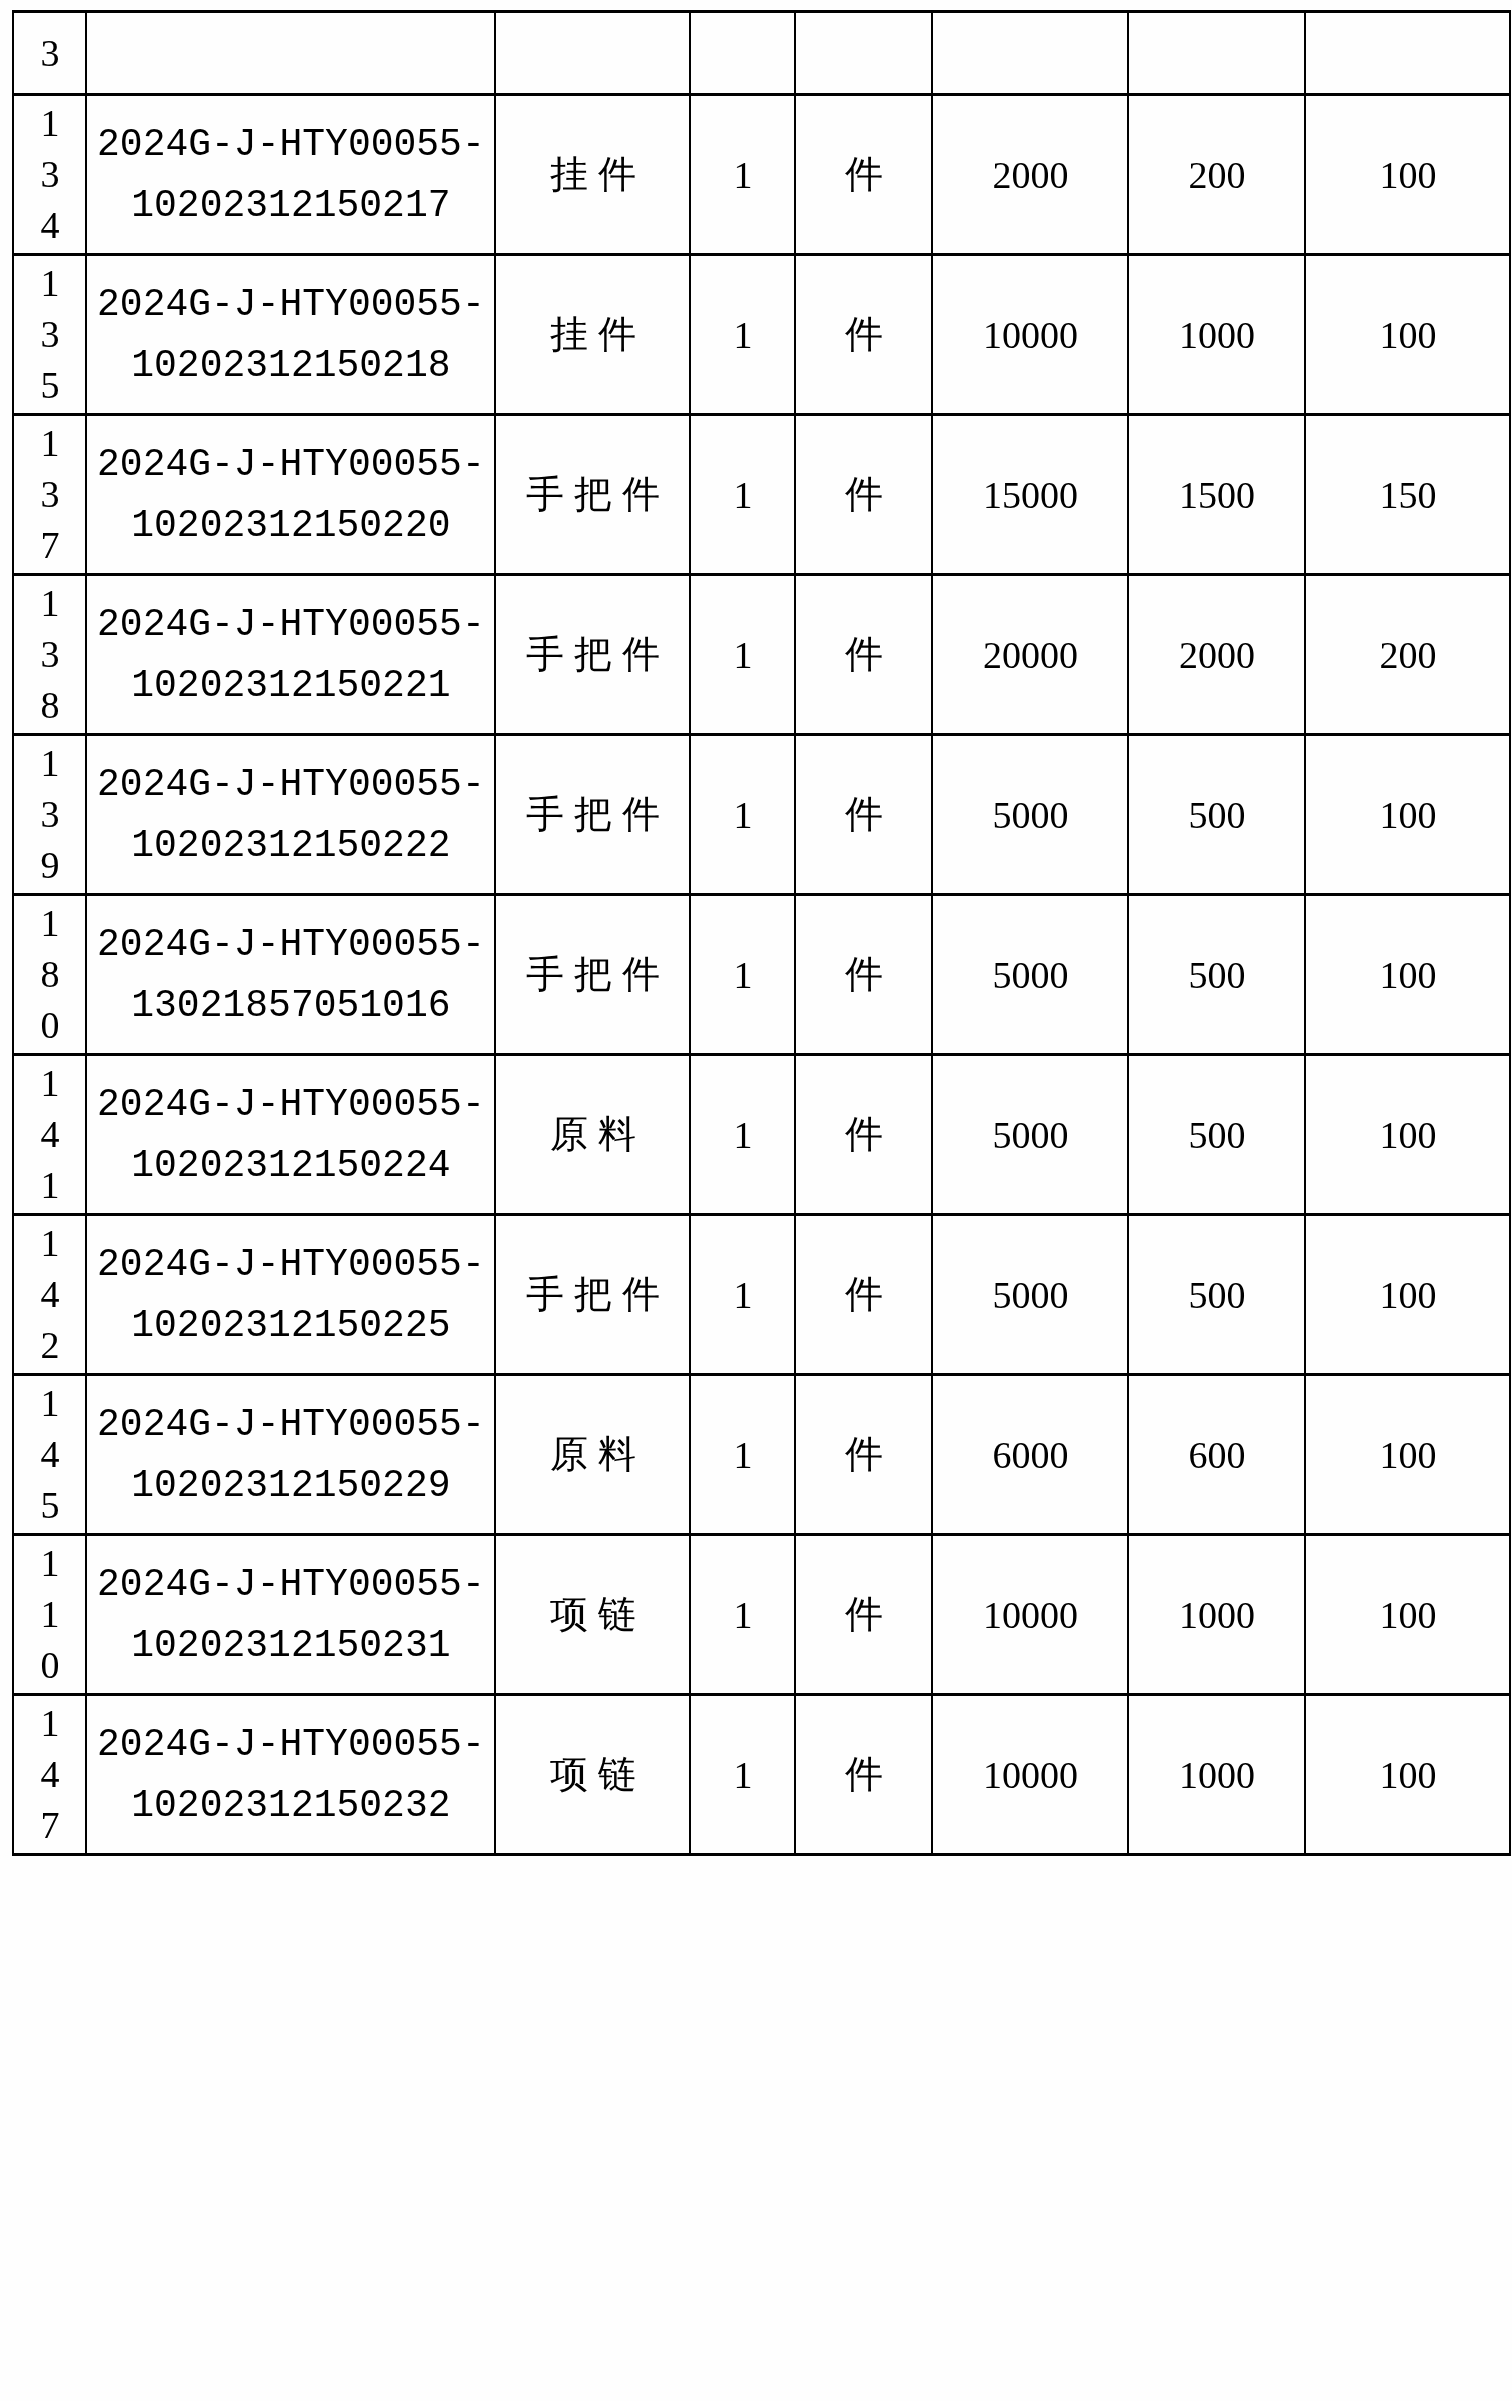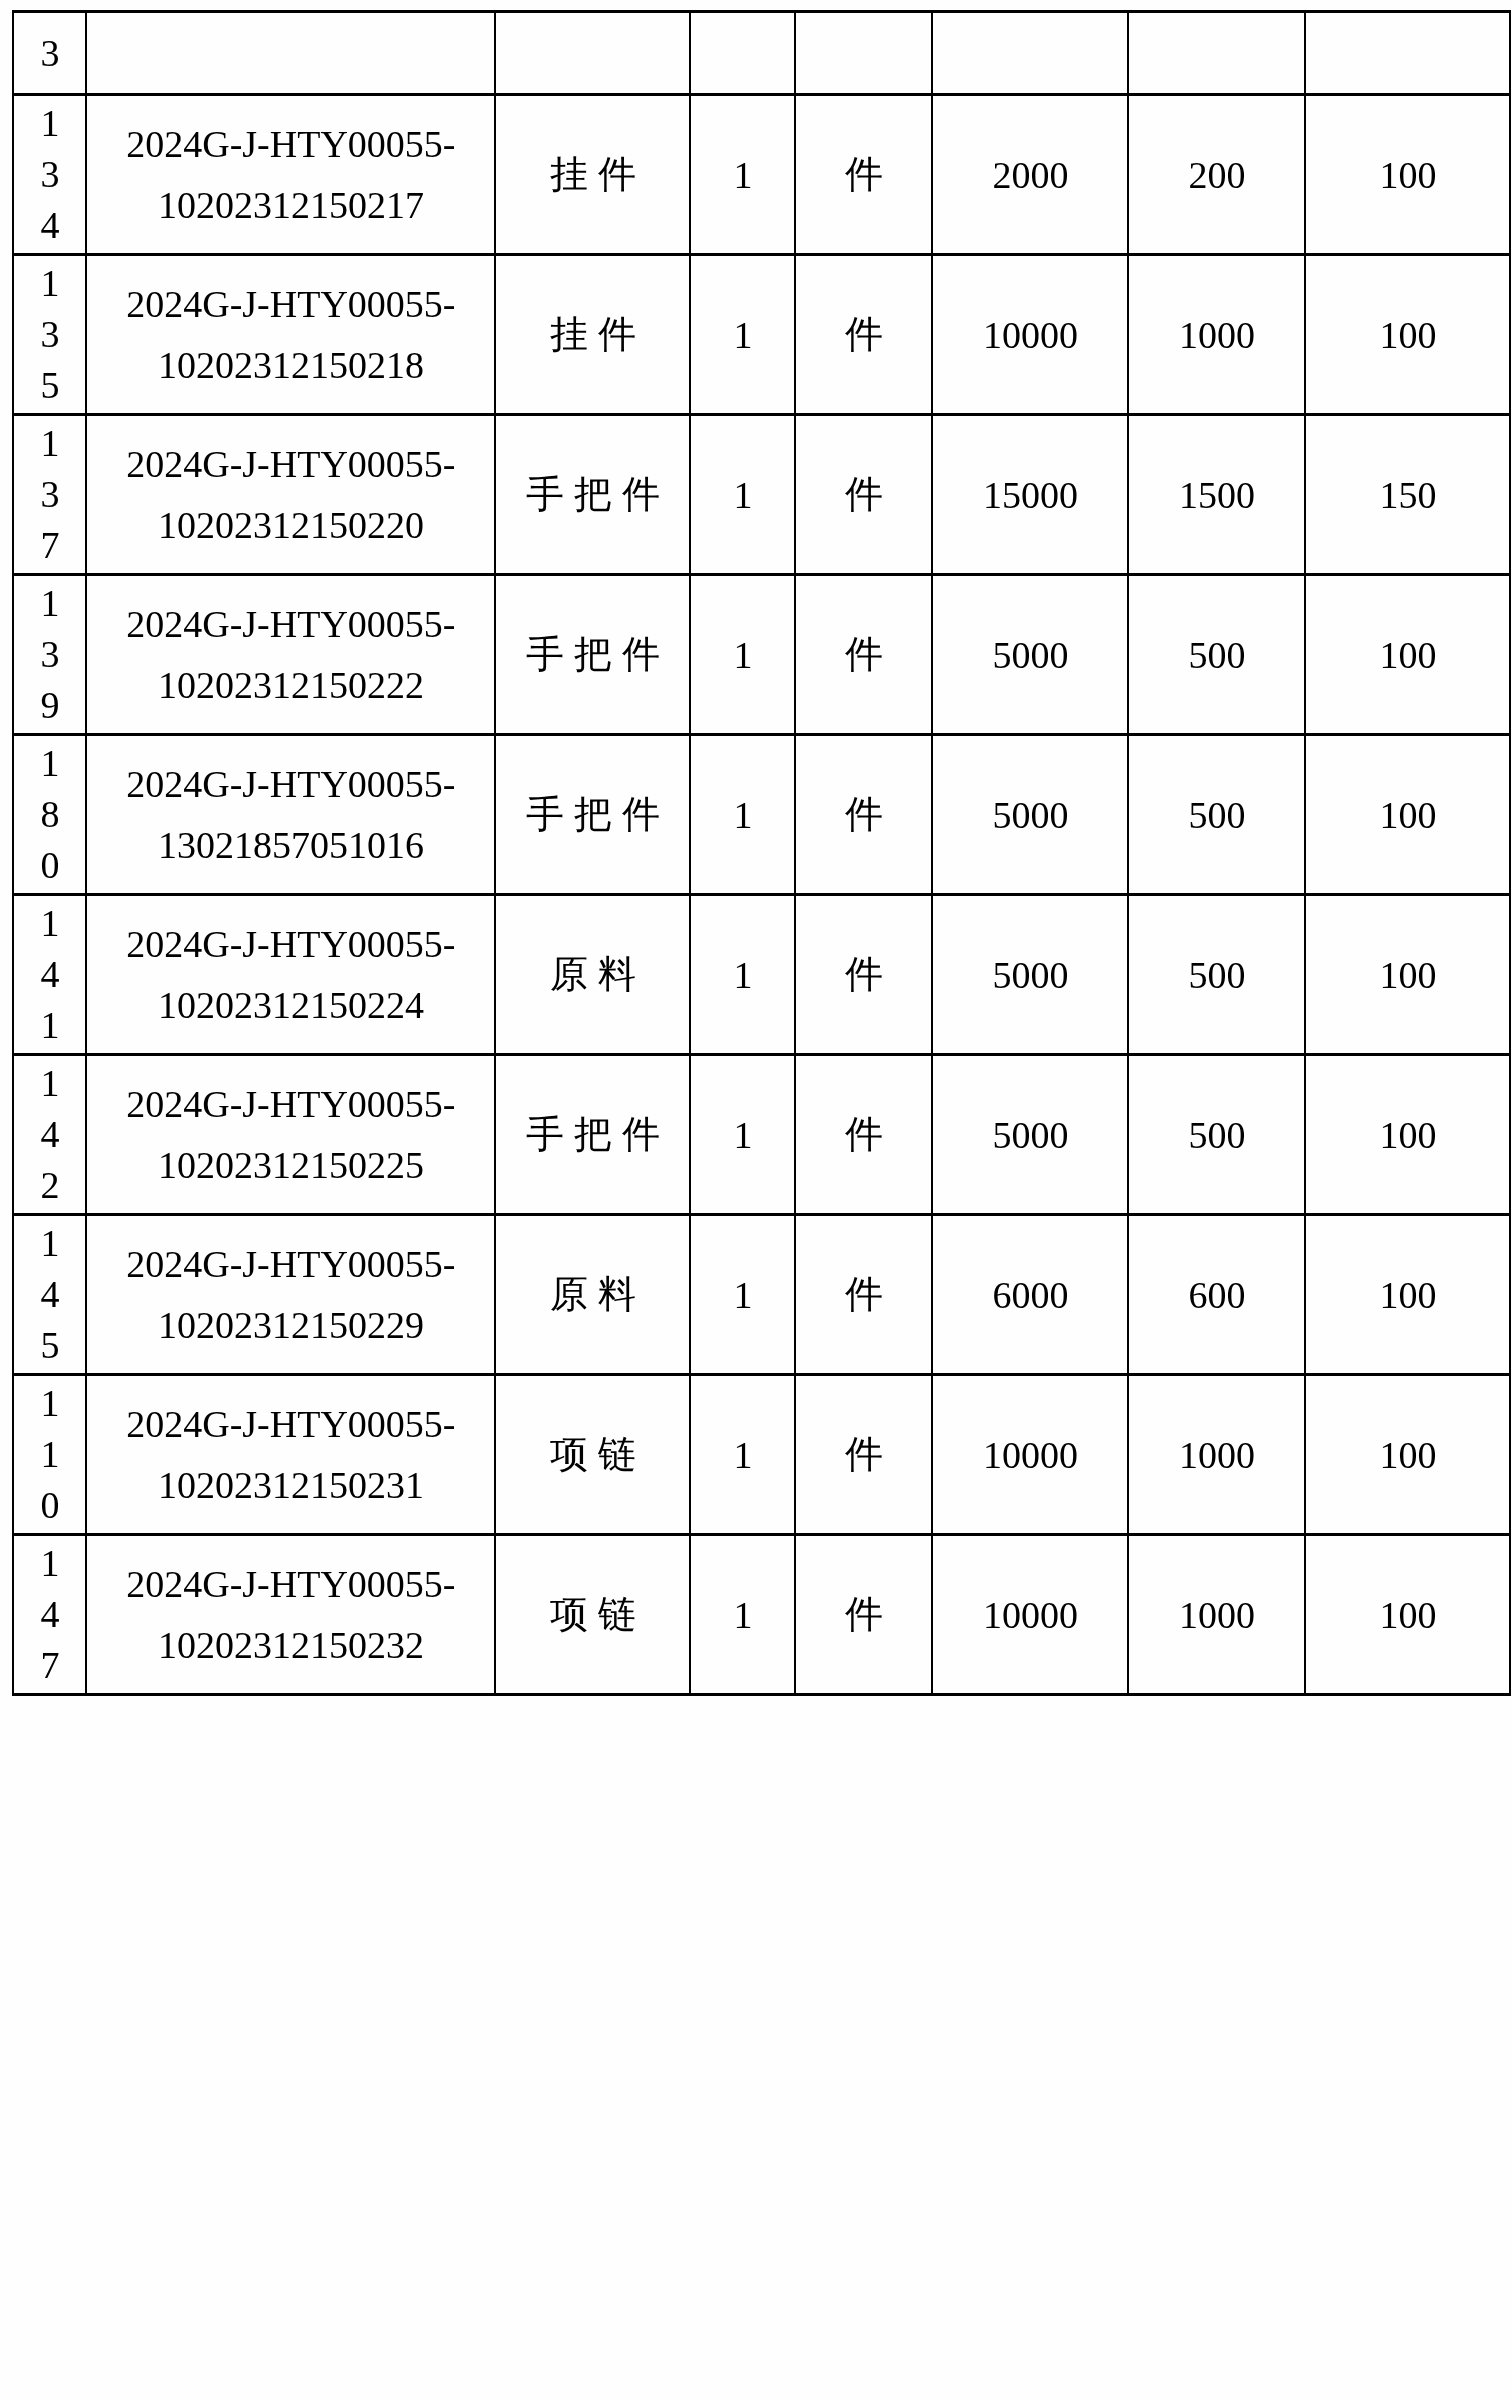--- a/index.html
+++ b/index.html
@@ -45,20 +45,21 @@
   .no-stack {
     display: inline-block;
     width: 23px;
     word-break: break-all;
     line-height: 51px;
   }
   td.code-cell { line-height: 61px; }
   .code-line {
     display: block;
     white-space: nowrap;
+    font-family: Liberation Mono, monospace;
   }
   td.cat-cell {
     letter-spacing: 10px;
     text-indent: 10px;
     white-space: nowrap;
   }
   td.num-cell, td.unit-cell { white-space: nowrap; }
 </style>
 </head>
 <body>
@@ -122,20 +123,33 @@
             <span class="code-line">10202312150220</span>
           </td>
         <td class="cat-cell">手把件</td>
         <td class="num-cell">1</td>
         <td class="unit-cell">件</td>
         <td class="num-cell">15000</td>
         <td class="num-cell">1500</td>
         <td class="num-cell">150</td>
       </tr>
       <tr class="lot-row">
+        <td class="no-cell"><span class="no-stack">138</span></td>
+        <td class="code-cell">
+            <span class="code-line">2024G-J-HTY00055-</span>
+            <span class="code-line">10202312150221</span>
+          </td>
+        <td class="cat-cell">手把件</td>
+        <td class="num-cell">1</td>
+        <td class="unit-cell">件</td>
+        <td class="num-cell">20000</td>
+        <td class="num-cell">2000</td>
+        <td class="num-cell">200</td>
+      </tr>
+      <tr class="lot-row">
         <td class="no-cell"><span class="no-stack">139</span></td>
         <td class="code-cell">
             <span class="code-line">2024G-J-HTY00055-</span>
             <span class="code-line">10202312150222</span>
           </td>
         <td class="cat-cell">手把件</td>
         <td class="num-cell">1</td>
         <td class="unit-cell">件</td>
         <td class="num-cell">5000</td>
         <td class="num-cell">500</td>

